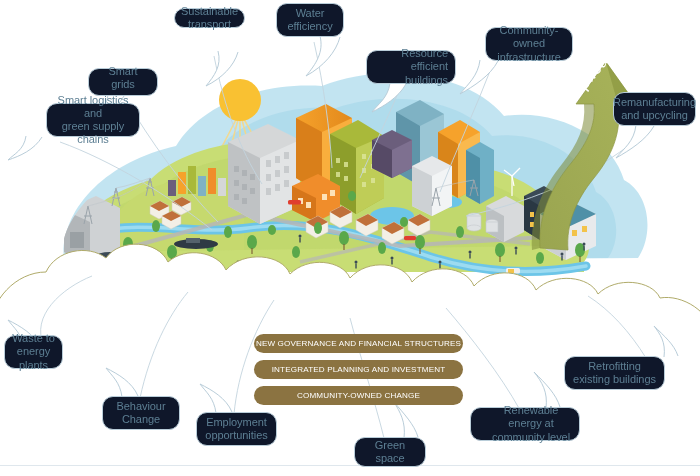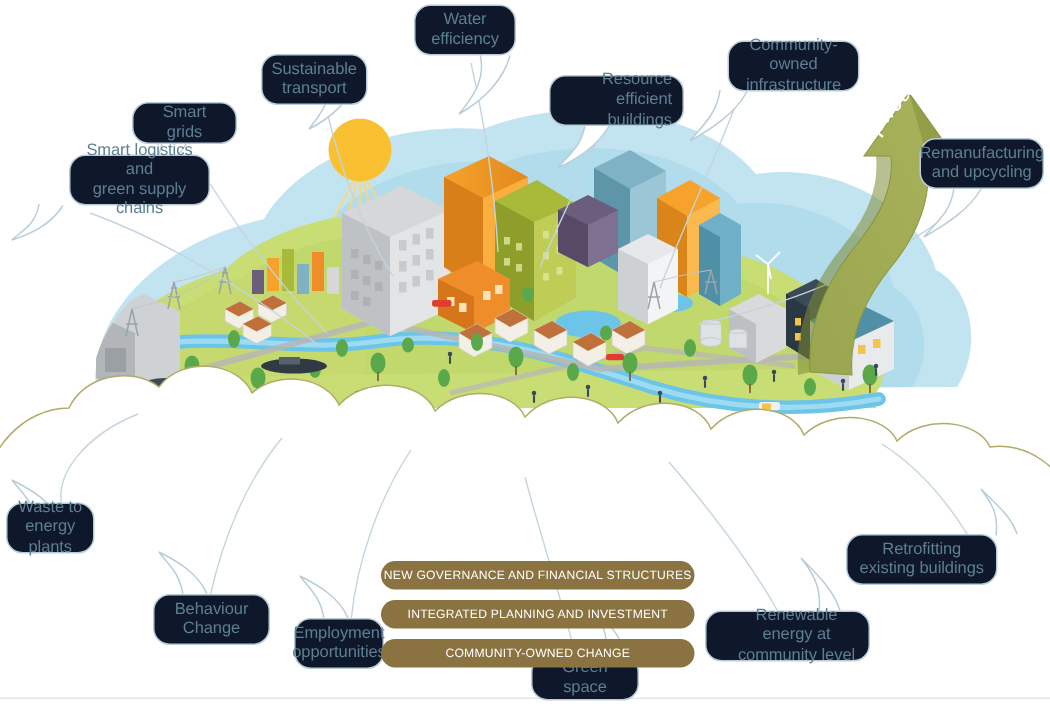--- a/index.html
+++ b/index.html
@@ -44,21 +44,20 @@
     background:#8b7341;
     border-radius:11px;
     color:#ffffff;
     font-size:8.1px;
     letter-spacing:0.15px;
     display:flex;
     align-items:center;
     justify-content:center;
     text-align:center;
     z-index:45;
-    margin-top:40px;
   }
   .divider{
     position:absolute;
     left:0;
     width:700px;
     height:1px;
     background:#dfe7ed;
     z-index:5;
   }
 </style>
@@ -463,24 +462,24 @@
       <path d="M404,438 C406,422 400,412 394,402 C404,414 414,424 418,437" fill="#fff"></path>
       <path d="M546,408 C548,392 542,382 534,372 C546,384 556,394 560,407" fill="#fff"></path>
       <path d="M664,357 C666,342 660,334 654,326 C664,336 674,344 678,356" fill="#fff"></path>
     </g>
   </svg>
 
   <div class="bubble" style="left:6px;top:103px;width:94px;height:34px;margin-left:40px;">
     <span>Smart logistics and
 green supply chains</span>
   </div>
-  <div class="bubble" style="left:88px;top:68px;width:70px;height:28px;">
+  <div class="bubble" style="left:88px;top:68px;width:70px;height:28px;align-items:flex-end;">
     <span>Smart grids</span>
   </div>
-  <div class="bubble" style="left:174px;top:36px;width:71px;height:34px;">
+  <div class="bubble" style="left:174px;top:8px;width:71px;height:20px;">
     <span>Sustainable
 transport</span>
   </div>
   <div class="bubble" style="left:276px;top:3px;width:68px;height:34px;">
     <span>Water
 efficiency</span>
   </div>
   <div class="bubble" style="left:366px;top:50px;width:90px;height:34px;text-align:right;">
     <span>Resource efficient
 buildings</span>
@@ -494,21 +493,21 @@
 and upcycling</span>
   </div>
   <div class="bubble" style="left:4px;top:335px;width:59px;height:34px;">
     <span>Waste to
 energy plants</span>
   </div>
   <div class="bubble" style="left:102px;top:396px;width:78px;height:34px;">
     <span>Behaviour
 Change</span>
   </div>
-  <div class="bubble" style="left:196px;top:412px;width:60px;height:34px;border-radius:11px;">
+  <div class="bubble" style="left:196px;top:412px;width:81px;height:34px;border-radius:11px;">
     <span>Employment
 opportunities</span>
   </div>
   <div class="bubble" style="left:354px;top:437px;width:72px;height:30px;">
     <span>Green space</span>
   </div>
   <div class="bubble" style="left:470px;top:407px;width:110px;height:34px;padding-left:19px;">
     <span>Renewable energy at
 community level</span>
   </div>

